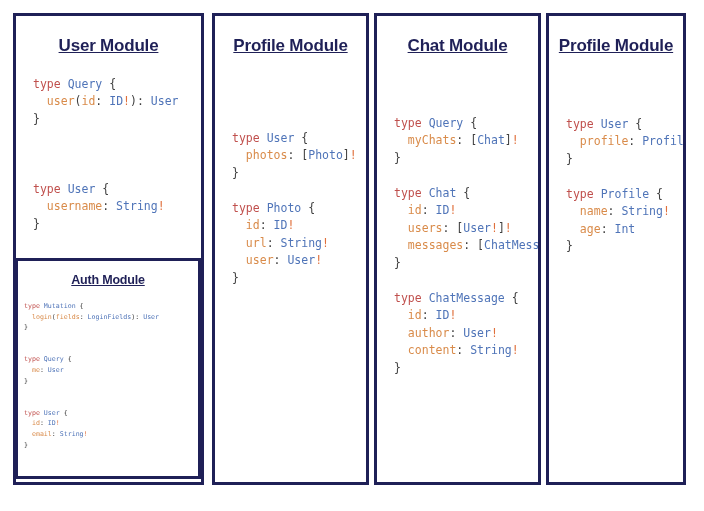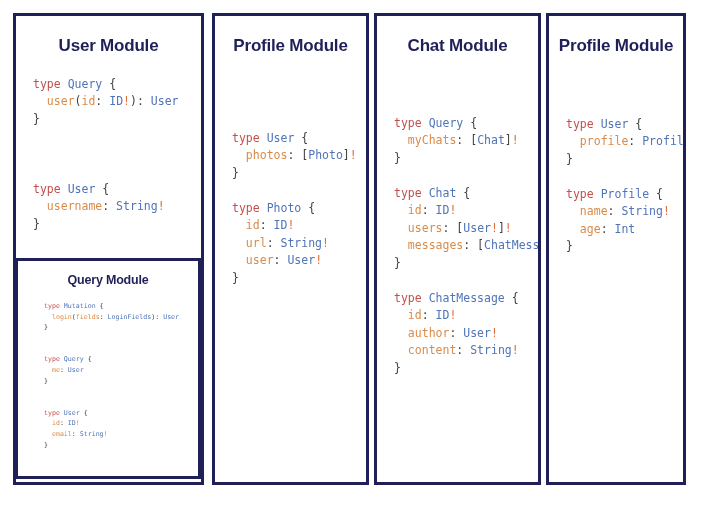--- a/index.html
+++ b/index.html
@@ -30,20 +30,21 @@
     box-sizing: border-box;
     overflow: hidden;
   }
 
   .panel-title {
     text-align: center;
     font-family: "Liberation Sans", sans-serif;
     font-weight: bold;
     color: #1f2057;
     letter-spacing: -0.2px;
+    text-decoration: underline;
   }
 
   
   #panel-user    { left: 13px;  top: 13px;  width: 191px; height: 472px; }
   #panel-gallery { left: 212px; top: 13px;  width: 157px; height: 472px; }
   #panel-chat    { left: 374px; top: 13px;  width: 167px; height: 472px; }
   #panel-profile { left: 546px; top: 13px;  width: 140px; height: 472px; }
 
   #panel-user .panel-title,
   #panel-gallery .panel-title,
@@ -79,21 +80,21 @@
     color: #404040;
     line-height: 1.52;
   }
   .code.big {
     font-size: 11.5px;
     padding-left: 17px;
   }
   .code.small {
     font-size: 6.6px;
     line-height: 1.62;
-    padding-left: 26px;
+    padding-left: 6px;
   }
 
   .blk { margin: 0; }
 
   
   .kw   { color: #c0504d; }   
   .tn   { color: #4f74b8; }   
   .fld  { color: #d98b4a; }   
   .pn   { color: #404040; }   
   .bang { color: #e0703c; }   
@@ -109,21 +110,21 @@
 </head>
 <body>
 
 <div class="board">
 
   <div class="panel" id="panel-user">
     <div class="panel-title">User Module</div>
     <div class="code big" id="user-code"><div class="blk"><span class="kw">type </span><span class="tn">Query</span><span class="pn"> {</span></div><div class="blk"><span class="pn">  </span><span class="fld">user</span><span class="pn">(</span><span class="fld">id</span><span class="pn">: </span><span class="tn">ID</span><span class="bang">!</span><span class="pn">): </span><span class="tn">User</span></div><div class="blk"><span class="pn">}</span></div><div class="blk">&nbsp;</div><div class="blk">&nbsp;</div><div class="blk">&nbsp;</div><div class="blk"><span class="kw">type </span><span class="tn">User</span><span class="pn"> {</span></div><div class="blk"><span class="pn">  </span><span class="fld">username</span><span class="pn">: </span><span class="tn">String</span><span class="bang">!</span></div><div class="blk"><span class="pn">}</span></div></div>
 
     <div id="panel-auth">
-      <div class="panel-title">Query Module</div>
+      <div class="panel-title">Auth Module</div>
       <div class="code small" id="auth-code"><div class="blk"><span class="kw">type </span><span class="tn">Mutation</span><span class="pn"> {</span></div><div class="blk"><span class="pn">  </span><span class="fld">login</span><span class="pn">(</span><span class="fld">fields</span><span class="pn">: </span><span class="tn">LoginFields</span><span class="pn">): </span><span class="tn">User</span></div><div class="blk"><span class="pn">}</span></div><div class="blk">&nbsp;</div><div class="blk">&nbsp;</div><div class="blk"><span class="kw">type </span><span class="tn">Query</span><span class="pn"> {</span></div><div class="blk"><span class="pn">  </span><span class="fld">me</span><span class="pn">: </span><span class="tn">User</span></div><div class="blk"><span class="pn">}</span></div><div class="blk">&nbsp;</div><div class="blk">&nbsp;</div><div class="blk"><span class="kw">type </span><span class="tn">User</span><span class="pn"> {</span></div><div class="blk"><span class="pn">  </span><span class="fld">id</span><span class="pn">: </span><span class="tn">ID</span><span class="bang">!</span></div><div class="blk"><span class="pn">  </span><span class="fld">email</span><span class="pn">: </span><span class="tn">String</span><span class="bang">!</span></div><div class="blk"><span class="pn">}</span></div></div>
     </div>
   </div>
 
   <div class="panel" id="panel-gallery">
     <div class="panel-title">Profile Module</div>
     <div class="code big" id="gallery-code"><div class="blk"><span class="kw">type </span><span class="tn">User</span><span class="pn"> {</span></div><div class="blk"><span class="pn">  </span><span class="fld">photos</span><span class="pn">: </span><span class="brk">[</span><span class="tn">Photo</span><span class="brk">]</span><span class="bang">!</span></div><div class="blk"><span class="pn">}</span></div><div class="blk">&nbsp;</div><div class="blk"><span class="kw">type </span><span class="tn">Photo</span><span class="pn"> {</span></div><div class="blk"><span class="pn">  </span><span class="fld">id</span><span class="pn">: </span><span class="tn">ID</span><span class="bang">!</span></div><div class="blk"><span class="pn">  </span><span class="fld">url</span><span class="pn">: </span><span class="tn">String</span><span class="bang">!</span></div><div class="blk"><span class="pn">  </span><span class="fld">user</span><span class="pn">: </span><span class="tn">User</span><span class="bang">!</span></div><div class="blk"><span class="pn">}</span></div></div>
   </div>
 
   <div class="panel" id="panel-chat">

